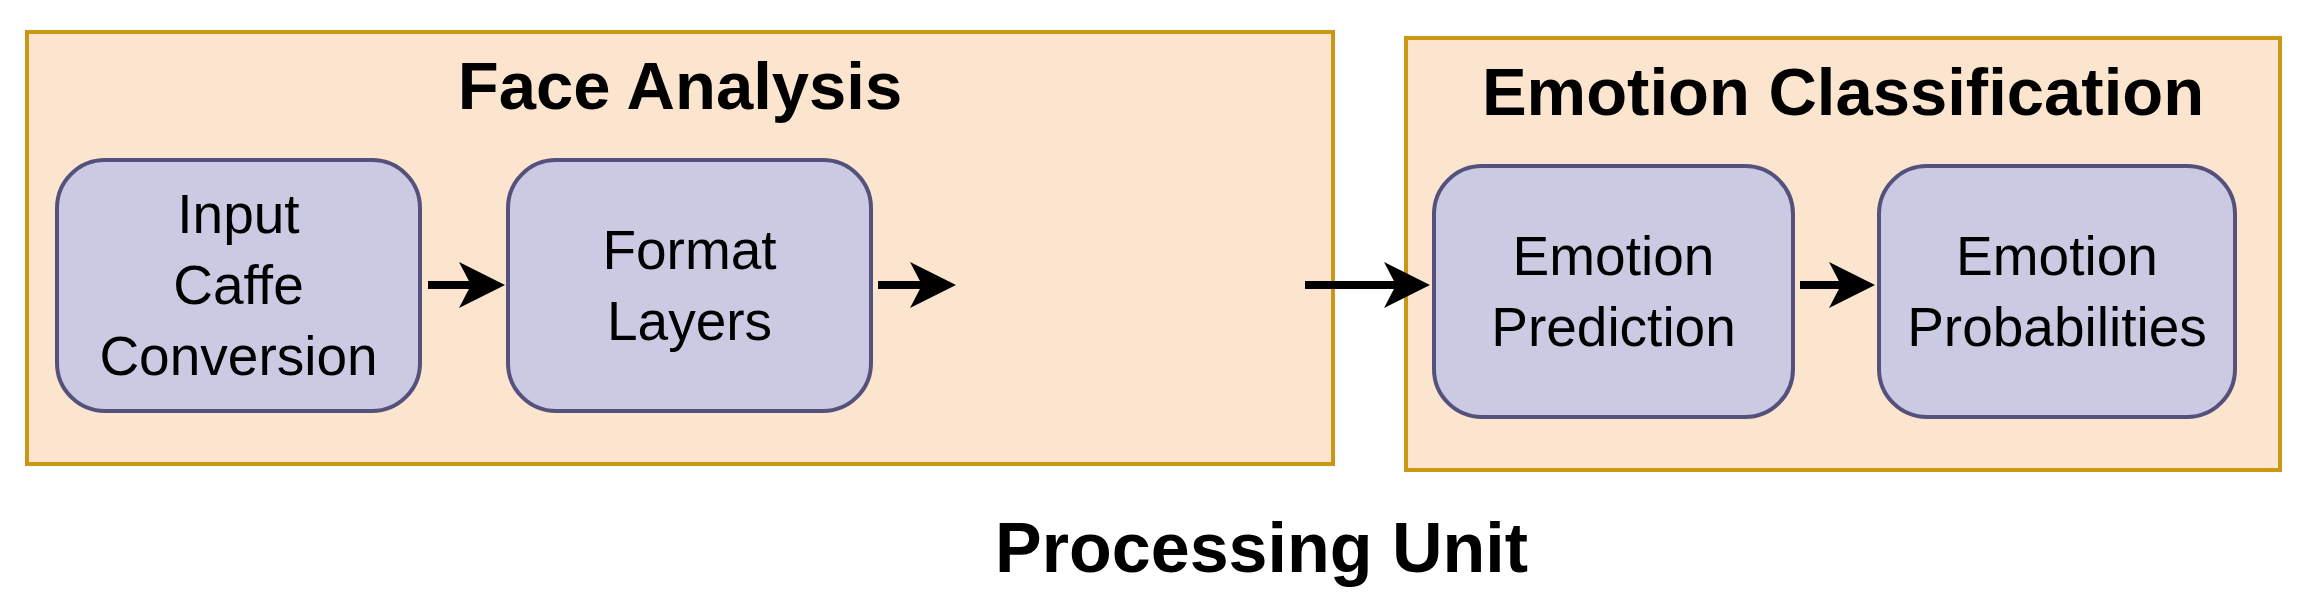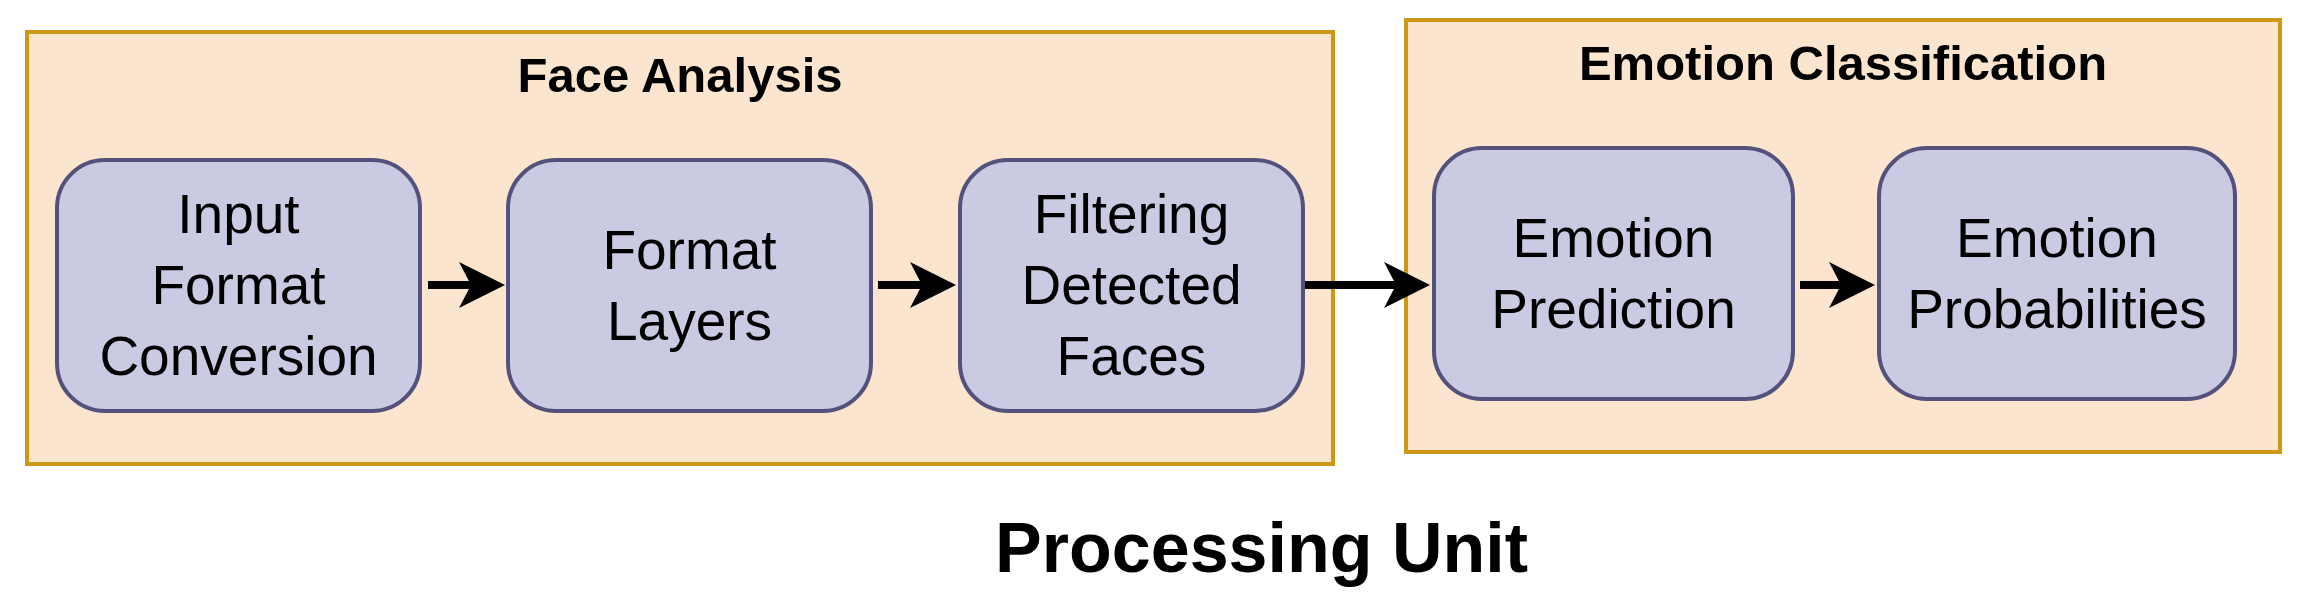--- a/index.html
+++ b/index.html
@@ -25,21 +25,21 @@
     box-sizing: border-box;
     background: var(--group-fill);
     border: 4px solid var(--group-border);
   }
   .group-title {
     position: absolute;
     top: 12px;
     left: 0;
     width: 100%;
     text-align: center;
-    font-size: 49px;
+    font-size: 67px;
     font-weight: bold;
     line-height: 1.2;
     white-space: nowrap;
   }
   .node {
     position: absolute;
     box-sizing: border-box;
     background: var(--node-fill);
     border: 4px solid var(--node-border);
     border-radius: 50px;
@@ -78,37 +78,32 @@
 </head>
 <body>
 
 <div id="canvas">
 
   <div class="group" style="left:25px; top:30px; width:1310px; height:436px;">
     <div class="group-title">Face Analysis</div>
 
     <div class="node" style="left:26px; top:124px; width:367px; height:255px;">
       <div class="node-label">Input
-Format
+Caffe
 Conversion</div>
     </div>
 
     <div class="node" style="left:477px; top:124px; width:367px; height:255px;">
       <div class="node-label">Format
 Layers</div>
     </div>
 
-    <div class="node" style="left:929px; top:124px; width:347px; height:255px;">
-      <div class="node-label">Filtering
-Detected
-Faces</div>
-    </div>
   </div>
 
-  <div class="group" style="left:1404px; top:18px; width:878px; height:436px;">
+  <div class="group" style="left:1404px; top:36px; width:878px; height:436px;">
     <div class="group-title">Emotion Classification</div>
 
     <div class="node" style="left:24px; top:124px; width:363px; height:255px;">
       <div class="node-label">Emotion
 Prediction</div>
     </div>
 
     <div class="node" style="left:469px; top:124px; width:360px; height:255px;">
       <div class="node-label">Emotion
 Probabilities</div>

